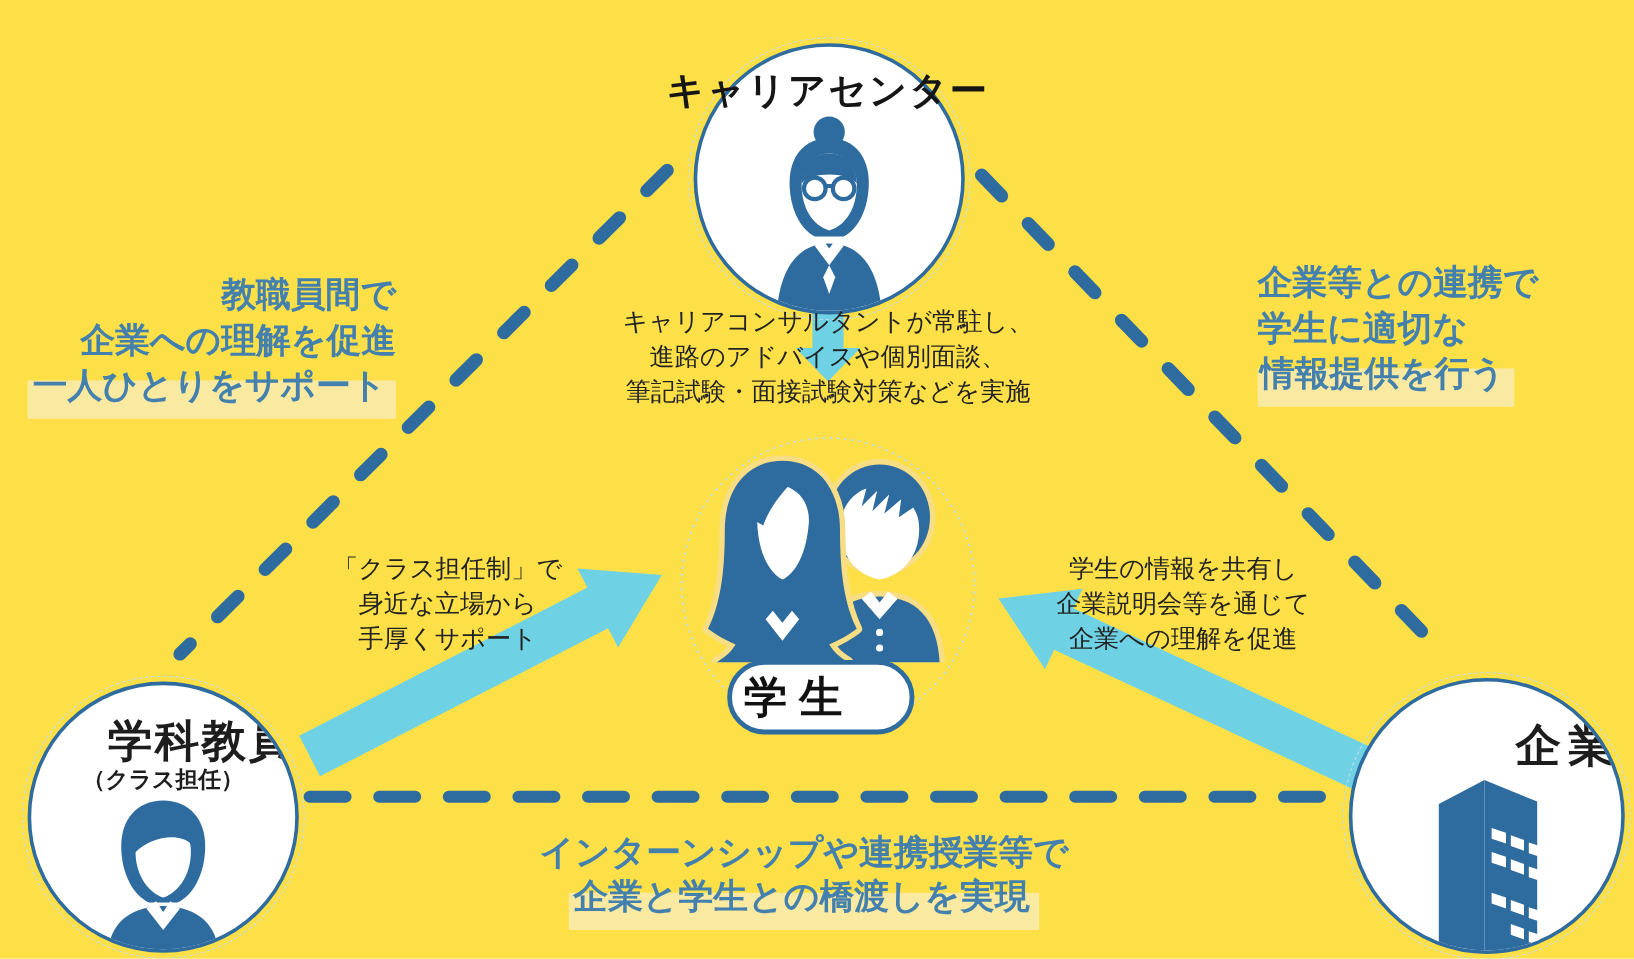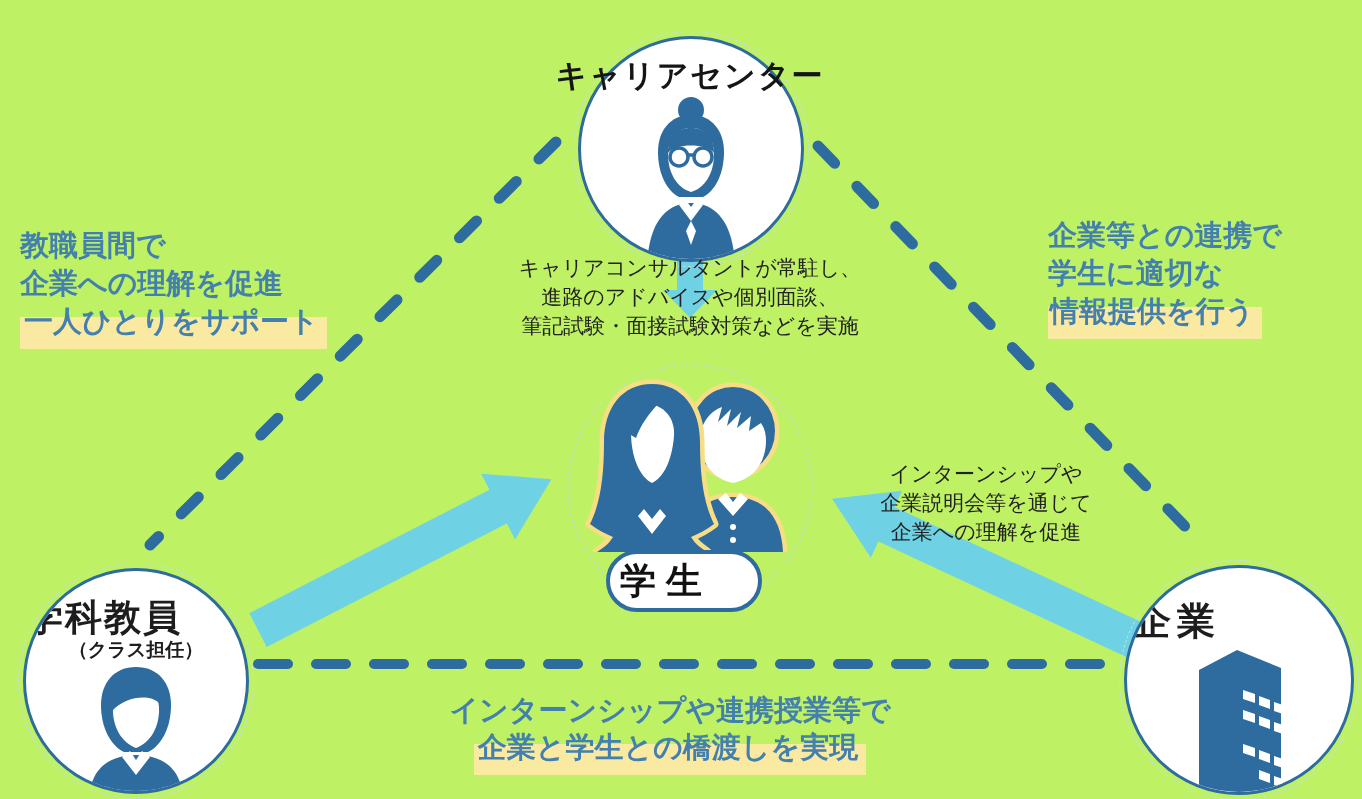--- a/index.html
+++ b/index.html
@@ -1,29 +1,29 @@
 <!DOCTYPE html>
 <html style="--dark_blue: #2e6b9e; --text_blue: #4380ae; --arrow_cyan: #6fd2e4; --highlight_yellow: #fae9a0; --outline_yellow: #f7dd84;"><head>
 <meta charset="utf-8">
 <style>
   html,body{margin:0;padding:0;background:#ffffff;}
   .canvas{
-    position:relative;width:1362px;height:799px;overflow:hidden;background:#bef264;
+    position:relative;width:1362px;height:799px;overflow:hidden;background:#fde047;
     font-family:"DejaVu Sans",sans-serif;
   }
   .layer{position:absolute;left:0;top:0;z-index:1;}
   .abs{position:absolute;}
   
   .circle{
     position:absolute;border-radius:50%;background:#fff;overflow:hidden;z-index:2;
     border:3.5px solid var(--dark_blue);
     outline:1px dashed #c3dcec;outline-offset:4px;
   }
   .node-title{
-    position:absolute;width:100%;text-align:left;color:#1d1d1d;font-weight:800;
+    position:absolute;width:100%;text-align:right;color:#1d1d1d;font-weight:800;
     letter-spacing:2px;z-index:3;
   }
   .node-sub{
     position:absolute;width:100%;text-align:center;color:#1d1d1d;font-weight:600;z-index:3;
   }
   
   .tb{position:absolute;z-index:4;}
   .blue-big{color:var(--text_blue);font-size:29px;line-height:38px;font-weight:600;}
   .blue-big .hl-line{font-weight:800;}
   .small-note{color:#222;font-size:21px;line-height:29px;font-weight:400;text-align:center;}
@@ -136,35 +136,40 @@
         <polygon points="86,102 97,106 97,115 86,111"></polygon>
         <polygon points="86,122 97,126 97,135 86,131"></polygon>
         <polygon points="101,54 110,57 110,66 101,63"></polygon>
         <polygon points="101,74 110,77 110,86 101,83"></polygon>
         <polygon points="101,108 110,111 110,120 101,117"></polygon>
         <polygon points="101,128 110,131 110,140 101,137"></polygon>
       </g>
     </svg>
   </div>
 
-  <div class="tb blue-big" style="left:20px;top:226px;width:322px;text-align:left;">
+  <div class="tb blue-big" style="left:8px;top:226px;width:322px;text-align:right;">
     <div>教職員間で</div>
     <div>企業への理解を促進</div>
     <div class="hl-line"><span class="hl">一人ひとりをサポート</span></div>
   </div>
 
   <div class="tb blue-big" style="left:1048px;top:216px;width:310px;text-align:left;">
     <div>企業等との連携で</div>
     <div>学生に適切な</div>
     <div class="hl-line"><span class="hl" style="padding-left:2px;">情報提供を行う</span></div>
   </div>
 
+  <div class="tb small-note" style="left:245px;top:460px;width:256px;">
+    <div>「クラス担任制」で</div>
+    <div>身近な立場から</div>
+    <div>手厚くサポート</div>
+  </div>
 
   <div class="tb small-note" style="left:858px;top:460px;width:256px;">
-    <div>インターンシップや</div>
+    <div>学生の情報を共有し</div>
     <div>企業説明会等を通じて</div>
     <div>企業への理解を促進</div>
   </div>
 
   <div class="tb blue-big" style="left:410px;top:692px;width:520px;text-align:center;line-height:37px;">
     <div>インターンシップや連携授業等で</div>
     <div class="hl-line"><span class="hl">企業と学生との橋渡しを実現</span></div>
   </div>
 
 </div>

